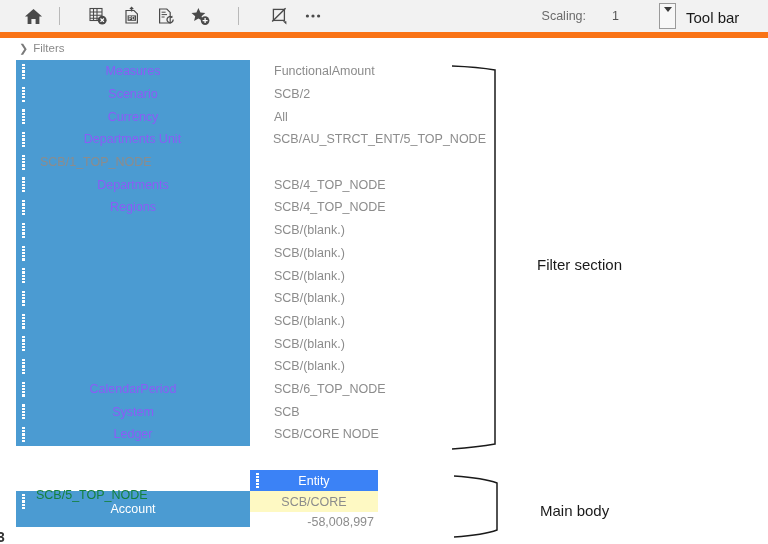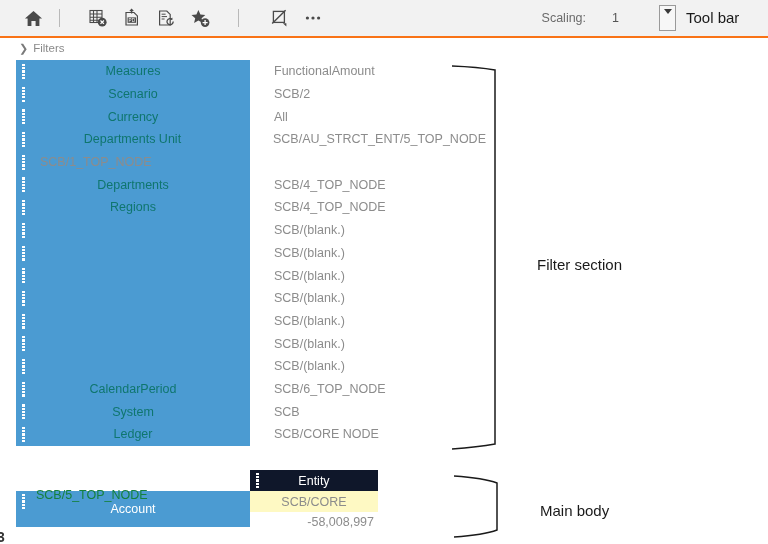--- a/index.html
+++ b/index.html
@@ -9,21 +9,21 @@
     background: #ffffff;
     font-family: "Liberation Sans", sans-serif;
     overflow: hidden;
   }
   #root { position: relative; width: 768px; height: 544px; background: #fff; }
 
   
   .toolbar {
     position: absolute; left: 0; top: 0; width: 768px; height: 38px;
     background: #f2f2f2;
-    border-bottom: 2px solid #f97316;
+    border-bottom: 6px solid #f97316;
     display: flex; align-items: center;
   }
   .tb-icon {
     width: 34px; height: 34px;
     display: flex; align-items: center; justify-content: center;
     color: #4a4a4a;
   }
   .tb-icon svg { display: block; }
   .tb-sep {
     width: 1px; height: 18px; background: #b9b9b9; margin: 0 9px;
@@ -78,33 +78,33 @@
     display: flex; align-items: center;
   }
   .handle {
     position: absolute; left: 6px; top: 4px;
     width: 3px; height: 15px;
     display: flex; flex-direction: column; justify-content: space-between;
   }
   .handle i { display: block; width: 3px; height: 2.2px; background: #ffffff; }
   .fname {
     width: 234px; text-align: center;
-    color: #0f766e; font-size: 12.5px;
+    color: #8b5cf6; font-size: 12.5px;
     white-space: nowrap; overflow: hidden;
   }
   .fval {
     padding-left: 24px;
     color: #8c8c8c; font-size: 12.5px;
     white-space: nowrap;
   }
 
   
   .entity-head {
     position: absolute; left: 250px; top: 470px;
-    width: 128px; height: 21px; background: #0f172a;
+    width: 128px; height: 21px; background: #3b82f6;
     display: flex; align-items: center; justify-content: center;
   }
   .entity-head .handle { left: 6px; top: 3px; }
   .entity-label { color: #fff; font-size: 12.5px; }
 
   .account-head {
     position: absolute; left: 16px; top: 491px;
     width: 234px; height: 36px; background: #4b9bd2;
     display: flex; align-items: center; justify-content: center;
   }

